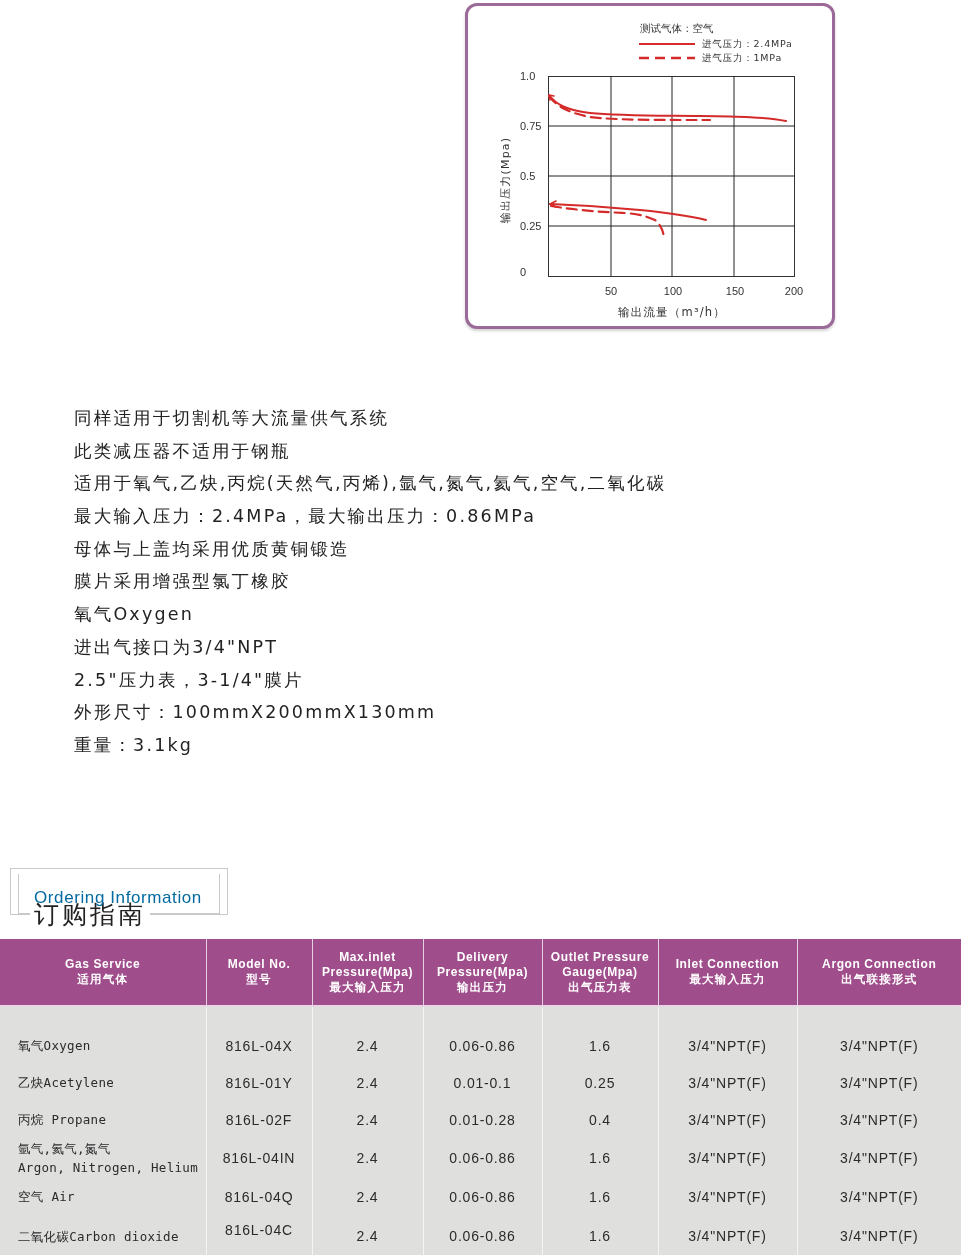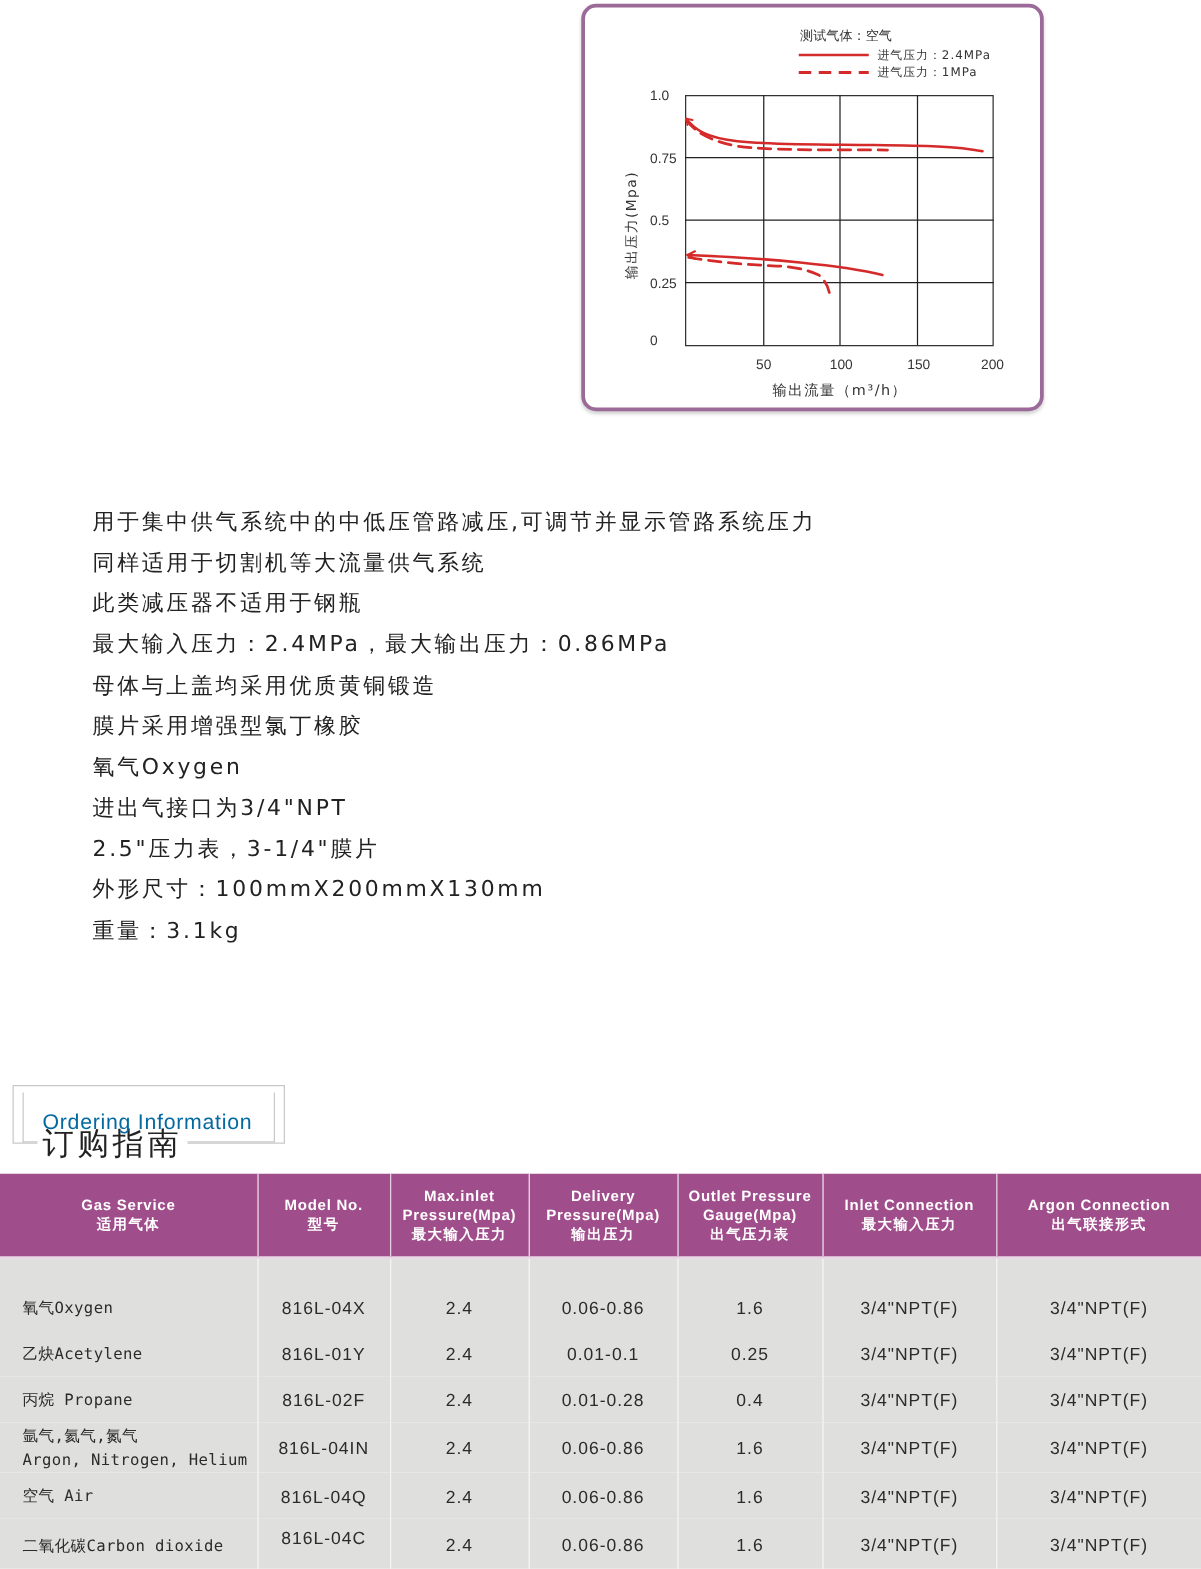--- a/index.html
+++ b/index.html
@@ -71,23 +71,23 @@
     <path d="M549,95 C556,104 565,110 590,113 C620,116 660,115.5 700,116 C740,116.5 765,117 786,121" stroke-width="2"></path>
     <path d="M549,96 C556,105 565,112 590,117 C615,120 650,120 710,120" stroke-width="2.2" stroke-dasharray="10,6"></path>
     <path d="M550,204 C580,205 610,207 640,210 C670,213 690,216 706,220" stroke-width="2"></path>
     <path d="M551,206 C575,210 600,212 625,213 C640,214 648,217 655,220 C660,224 663,230 664,237" stroke-width="2.2" stroke-dasharray="10,6"></path>
     <path d="M549,95 L554,96 M549,95 L550,100" stroke-width="1.6"></path>
     <path d="M550,204 L556,201 M550,204 L556,207" stroke-width="1.6"></path>
   </g>
 </svg>
 
 <ul class="features">
-  <li>用于集中供气系统中的中低压管路减压,可调节并显示管路系统压力</li>
   <li>同样适用于切割机等大流量供气系统</li>
   <li>此类减压器不适用于钢瓶</li>
+  <li>适用于氧气,乙炔,丙烷(天然气,丙烯),氩气,氮气,氦气,空气,二氧化碳</li>
   <li>最大输入压力：2.4MPa，最大输出压力：0.86MPa</li>
   <li>母体与上盖均采用优质黄铜锻造</li>
   <li>膜片采用增强型氯丁橡胶</li>
   <li>氧气Oxygen</li>
   <li>进出气接口为3/4"NPT</li>
   <li>2.5"压力表，3-1/4"膜片</li>
   <li>外形尺寸：100mmX200mmX130mm</li>
   <li>重量：3.1kg</li>
 </ul>
 

